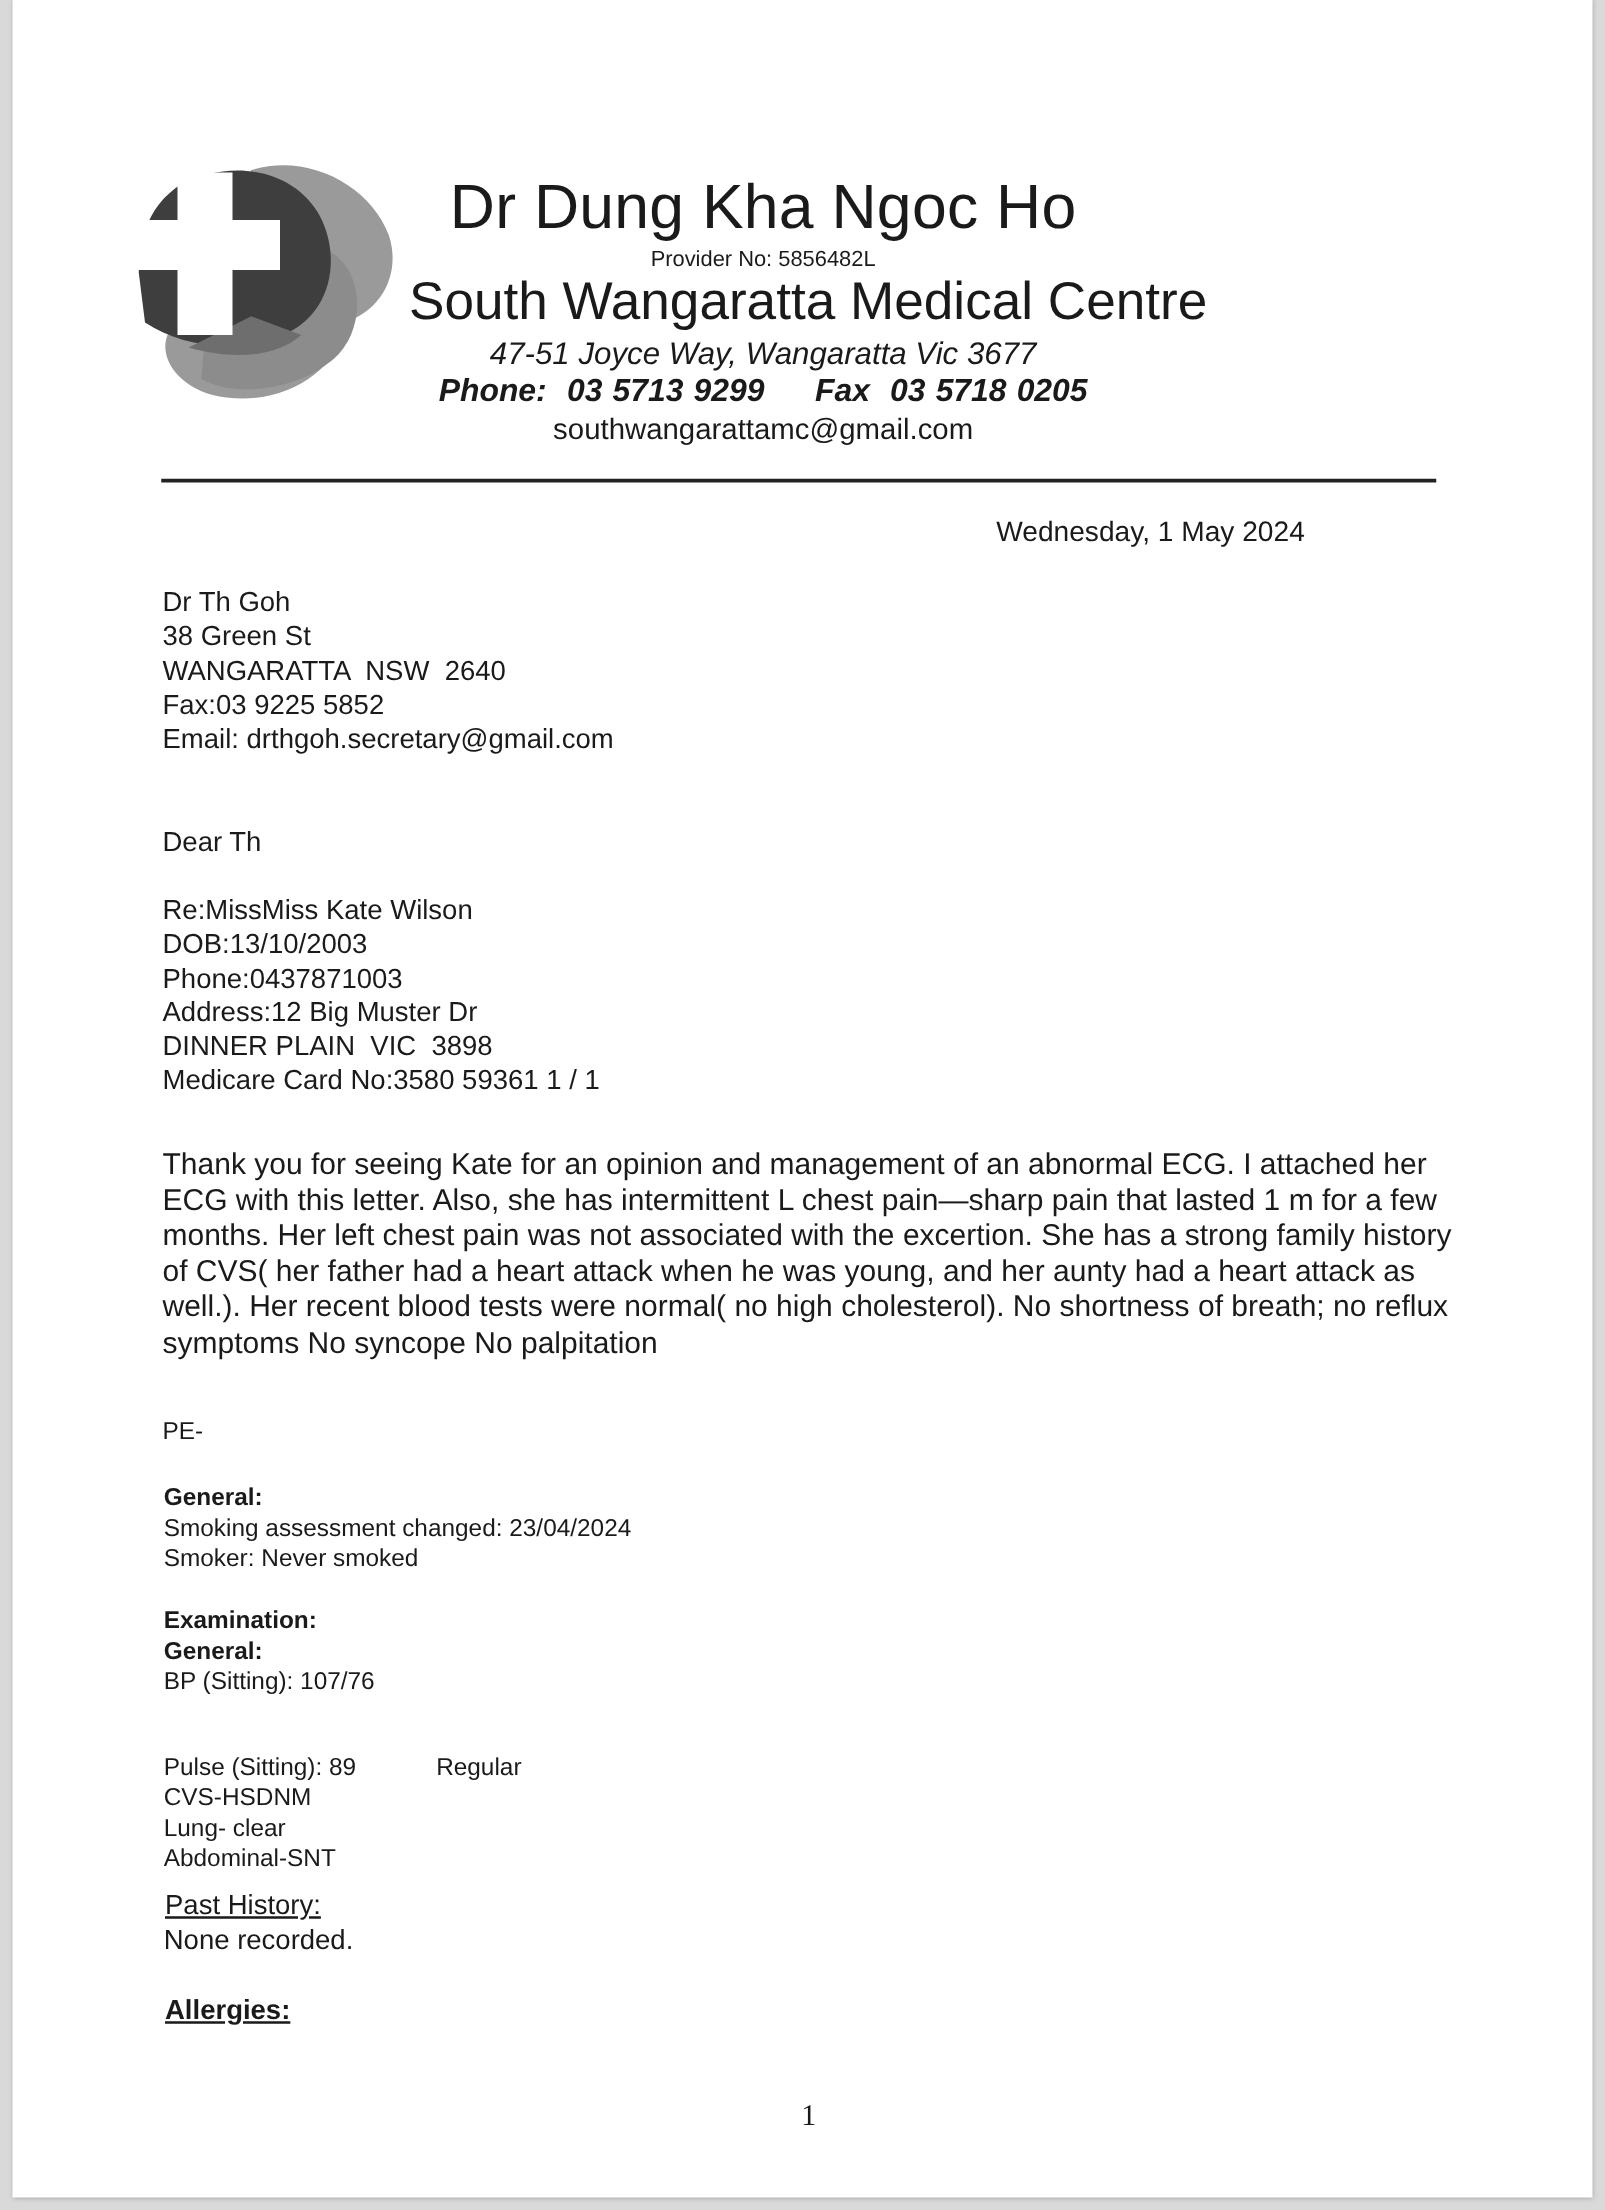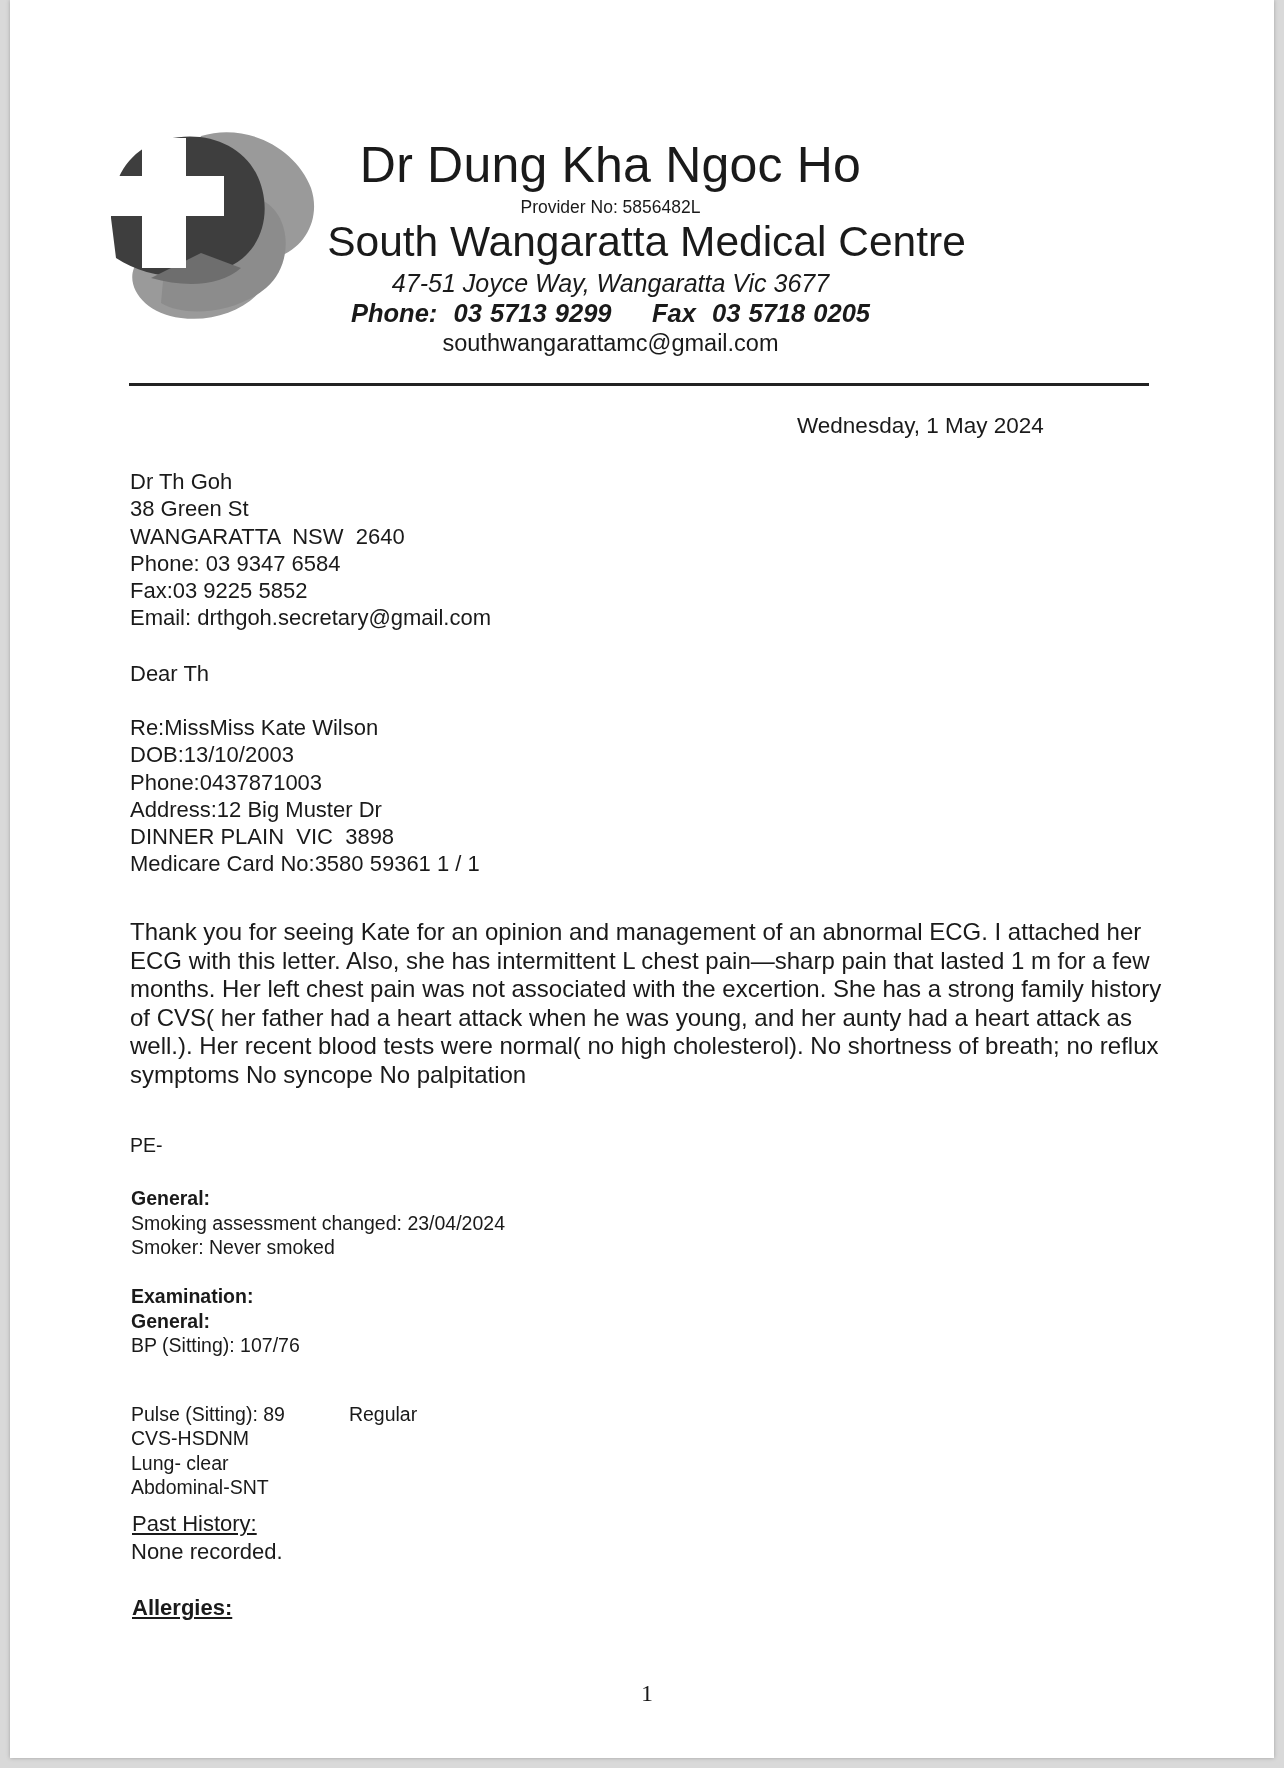--- a/index.html
+++ b/index.html
@@ -77,21 +77,20 @@
 <div class="center clinic-email">southwangarattamc@gmail.com</div>
 
 <div class="rule"></div>
 
 <div class="abs date">Wednesday, 1 May 2024</div>
 
 <div class="block recipient">
   <div>Dr Th Goh</div>
   <div>38 Green St</div>
   <div style="white-space:pre;">WANGARATTA  NSW  2640</div>
-  <div>Phone: 03 9347 6584</div>
   <div>Fax:03 9225 5852</div>
   <div>Email: drthgoh.secretary@gmail.com</div>
 </div>
 
 <div class="block salutation">Dear Th</div>
 
 <div class="block patient">
   <div>Re:MissMiss Kate Wilson</div>
   <div>DOB:13/10/2003</div>
   <div>Phone:0437871003</div>

